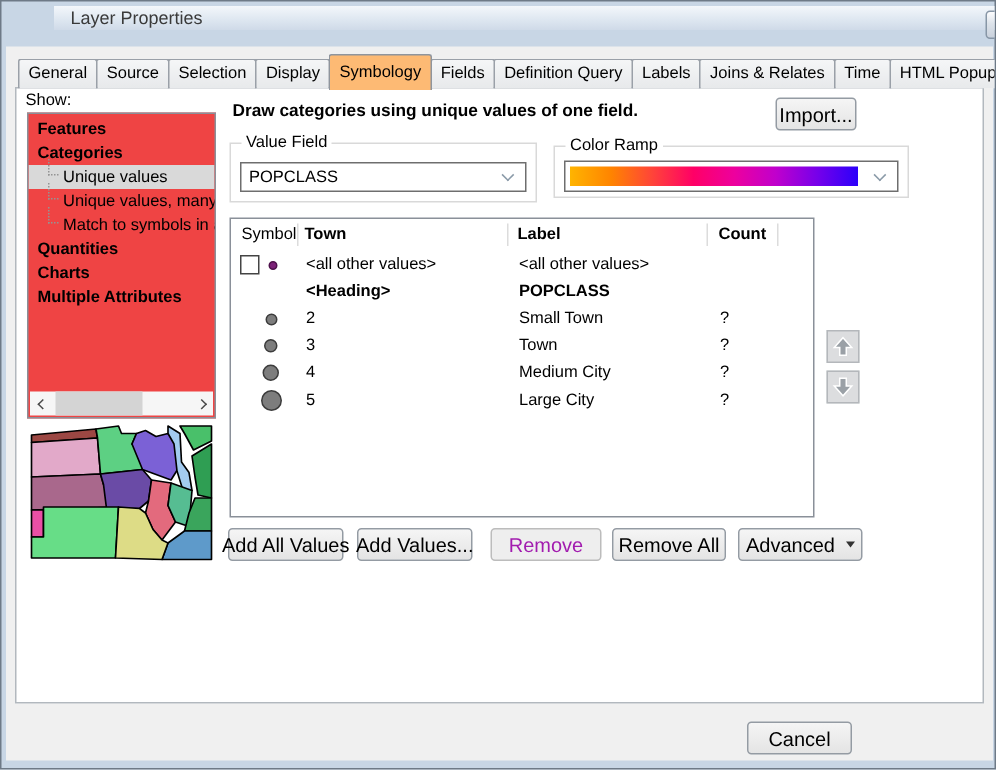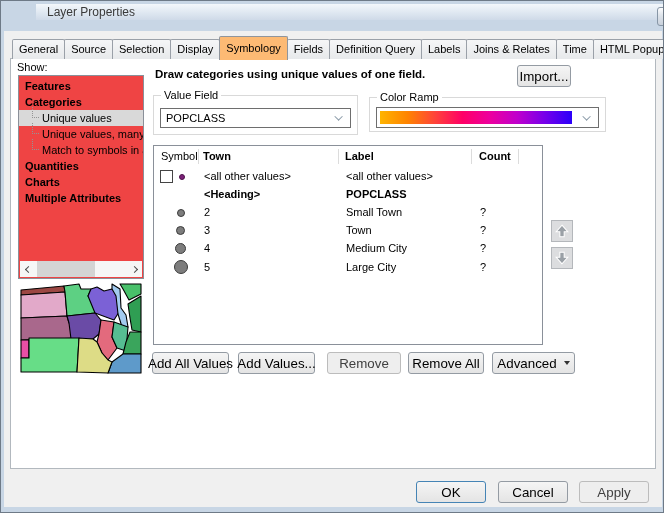--- a/index.html
+++ b/index.html
@@ -39,21 +39,21 @@
   .chev.right { transform: rotate(-135deg); }
   .hs-track { flex: 1; position: relative; height: 16px; }
   .hs-thumb { position: absolute; left: 1px; top: 0; width: 64%; height: 16px; background: #d4d4d4; cursor: pointer; }
 
   
   .map { position: absolute; left: 8px; top: 223px; width: 123px; height: 92px; background: #fff; }
 
   
   .instruction { position: absolute; left: 144px; top: 9px; width: 356px; font-weight: bold; font-size: 11.5px; }
   .btn { background: linear-gradient(#f5f5f5, #e4e4e4); border: 1px solid #949ba3; border-radius: 3px; display: flex; align-items: center; justify-content: center; position: absolute; cursor: pointer; white-space: nowrap; }
-  .btn.disabled { color: #404040; background: #eeeeee; border-color: #bcbcbc; cursor: default; }
+  .btn.disabled { color: #a21caf; background: #eeeeee; border-color: #bcbcbc; cursor: default; }
   .btn.default-btn { border-color: #4584b5; }
   .import-btn { left: 506px; top: 6px; width: 54px; height: 22px; }
 
   .group { position: absolute; border: 1px solid #d9d9d9; }
   .group-label { position: absolute; top: -7px; left: 7px; background: #fff; padding: 0 3px; }
   .vf-group { left: 142px; top: 36px; width: 205px; height: 40px; }
   .cr-group { left: 358px; top: 38px; width: 237px; height: 35px; }
   .combo { position: absolute; left: 6px; right: 6px; top: 12px; height: 20px; border: 1px solid #6e6e6e; background: #fff; display: flex; align-items: center; cursor: pointer; }
   .cr-group .combo { top: 9px; height: 21px; }
   .combo-text { padding-left: 5px; }
@@ -243,18 +243,16 @@
       <button class="btn" style="left:227px; top:293px; width:77px; height:22px;">Add Values...</button>
       <button class="btn disabled" style="left:316px; top:293px; width:74px; height:22px;">Remove</button>
       <button class="btn" style="left:397px; top:293px; width:76px; height:22px;">Remove All</button>
       <button class="btn" style="left:481px; top:293px; width:83px; height:22px;">
         <span>Advanced</span>
         <span style="margin-left:7px; width:0; height:0; border-left:3.5px solid transparent; border-right:3.5px solid transparent; border-top:4px solid #333;"></span>
       </button>
 
     </div>
 
-    <button class="btn footer-btn default-btn" style="left:412px; top:450px;">OK</button>
     <button class="btn footer-btn" style="left:494px; top:450px;">Cancel</button>
-    <button class="btn footer-btn disabled" style="left:575px; top:450px;">Apply</button>
 
   </div>
 </div>
 
 </body></html>

